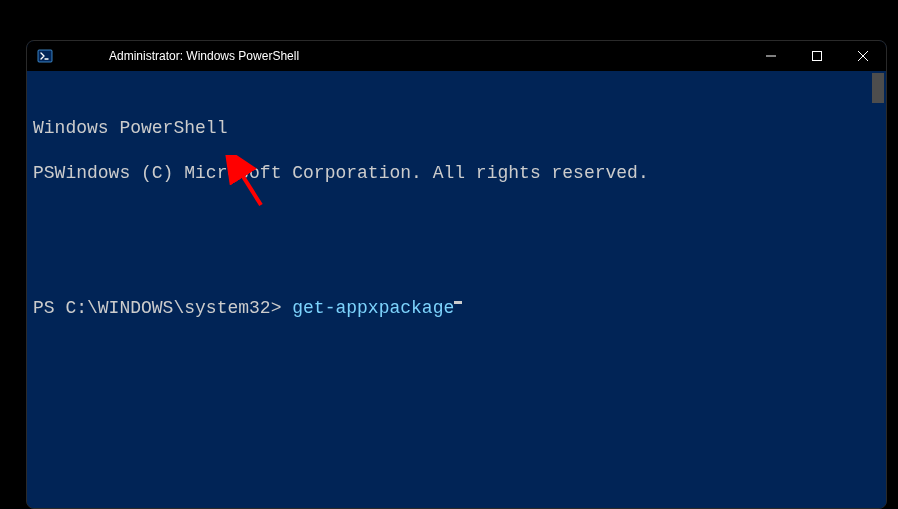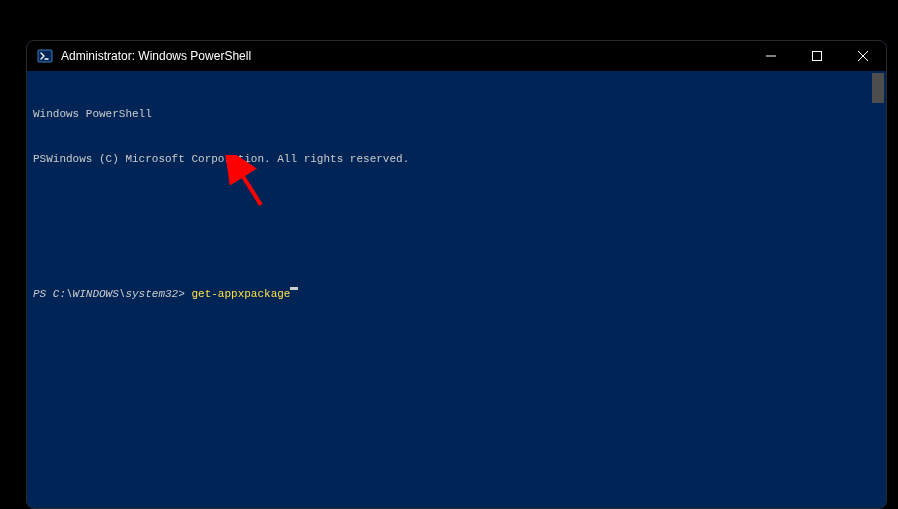--- a/index.html
+++ b/index.html
@@ -28,20 +28,21 @@
       display: flex;
       flex-direction: column;
     }
     .titlebar {
       height: 30px;
       background: #000;
       display: flex;
       align-items: center;
       padding-left: 10px;
       position: relative;
+      gap: 48px;
     }
     .titlebar-icon {
       width: 16px;
       height: 16px;
       margin-right: 8px;
       display: inline-flex;
       align-items: center;
       justify-content: center;
     }
     .titlebar-title {
@@ -71,23 +72,23 @@
       stroke-width: 1;
     }
     .terminal-area {
       flex: 1;
       background: #012456;
       position: relative;
       display: flex;
     }
     .terminal-content {
       flex: 1;
-      padding: 6px 6px;
+      padding: 20px 6px;
       font-family: Consolas, "Courier New", monospace;
-      font-size: 11px;
+      font-size: 18px;
       line-height: 15px;
       color: #cccccc;
       white-space: pre;
       overflow: hidden;
     }
     .scrollbar {
       width: 16px;
       background: #012456;
       position: relative;
     }
@@ -101,24 +102,23 @@
     }
     .line {
       display: block;
       min-height: 15px;
     }
     .prompt-line {
       display: flex;
     }
     .prompt-text {
       color: #cccccc;
-      font-style: italic;
     }
     .command-text {
-      color: #fde047;
+      color: #7dd3fc;
     }
     .cursor {
       display: inline-block;
       width: 8px;
       height: 3px;
       background: #cccccc;
       vertical-align: bottom;
       margin-bottom: 1px;
     }
     .annotation-arrow {

